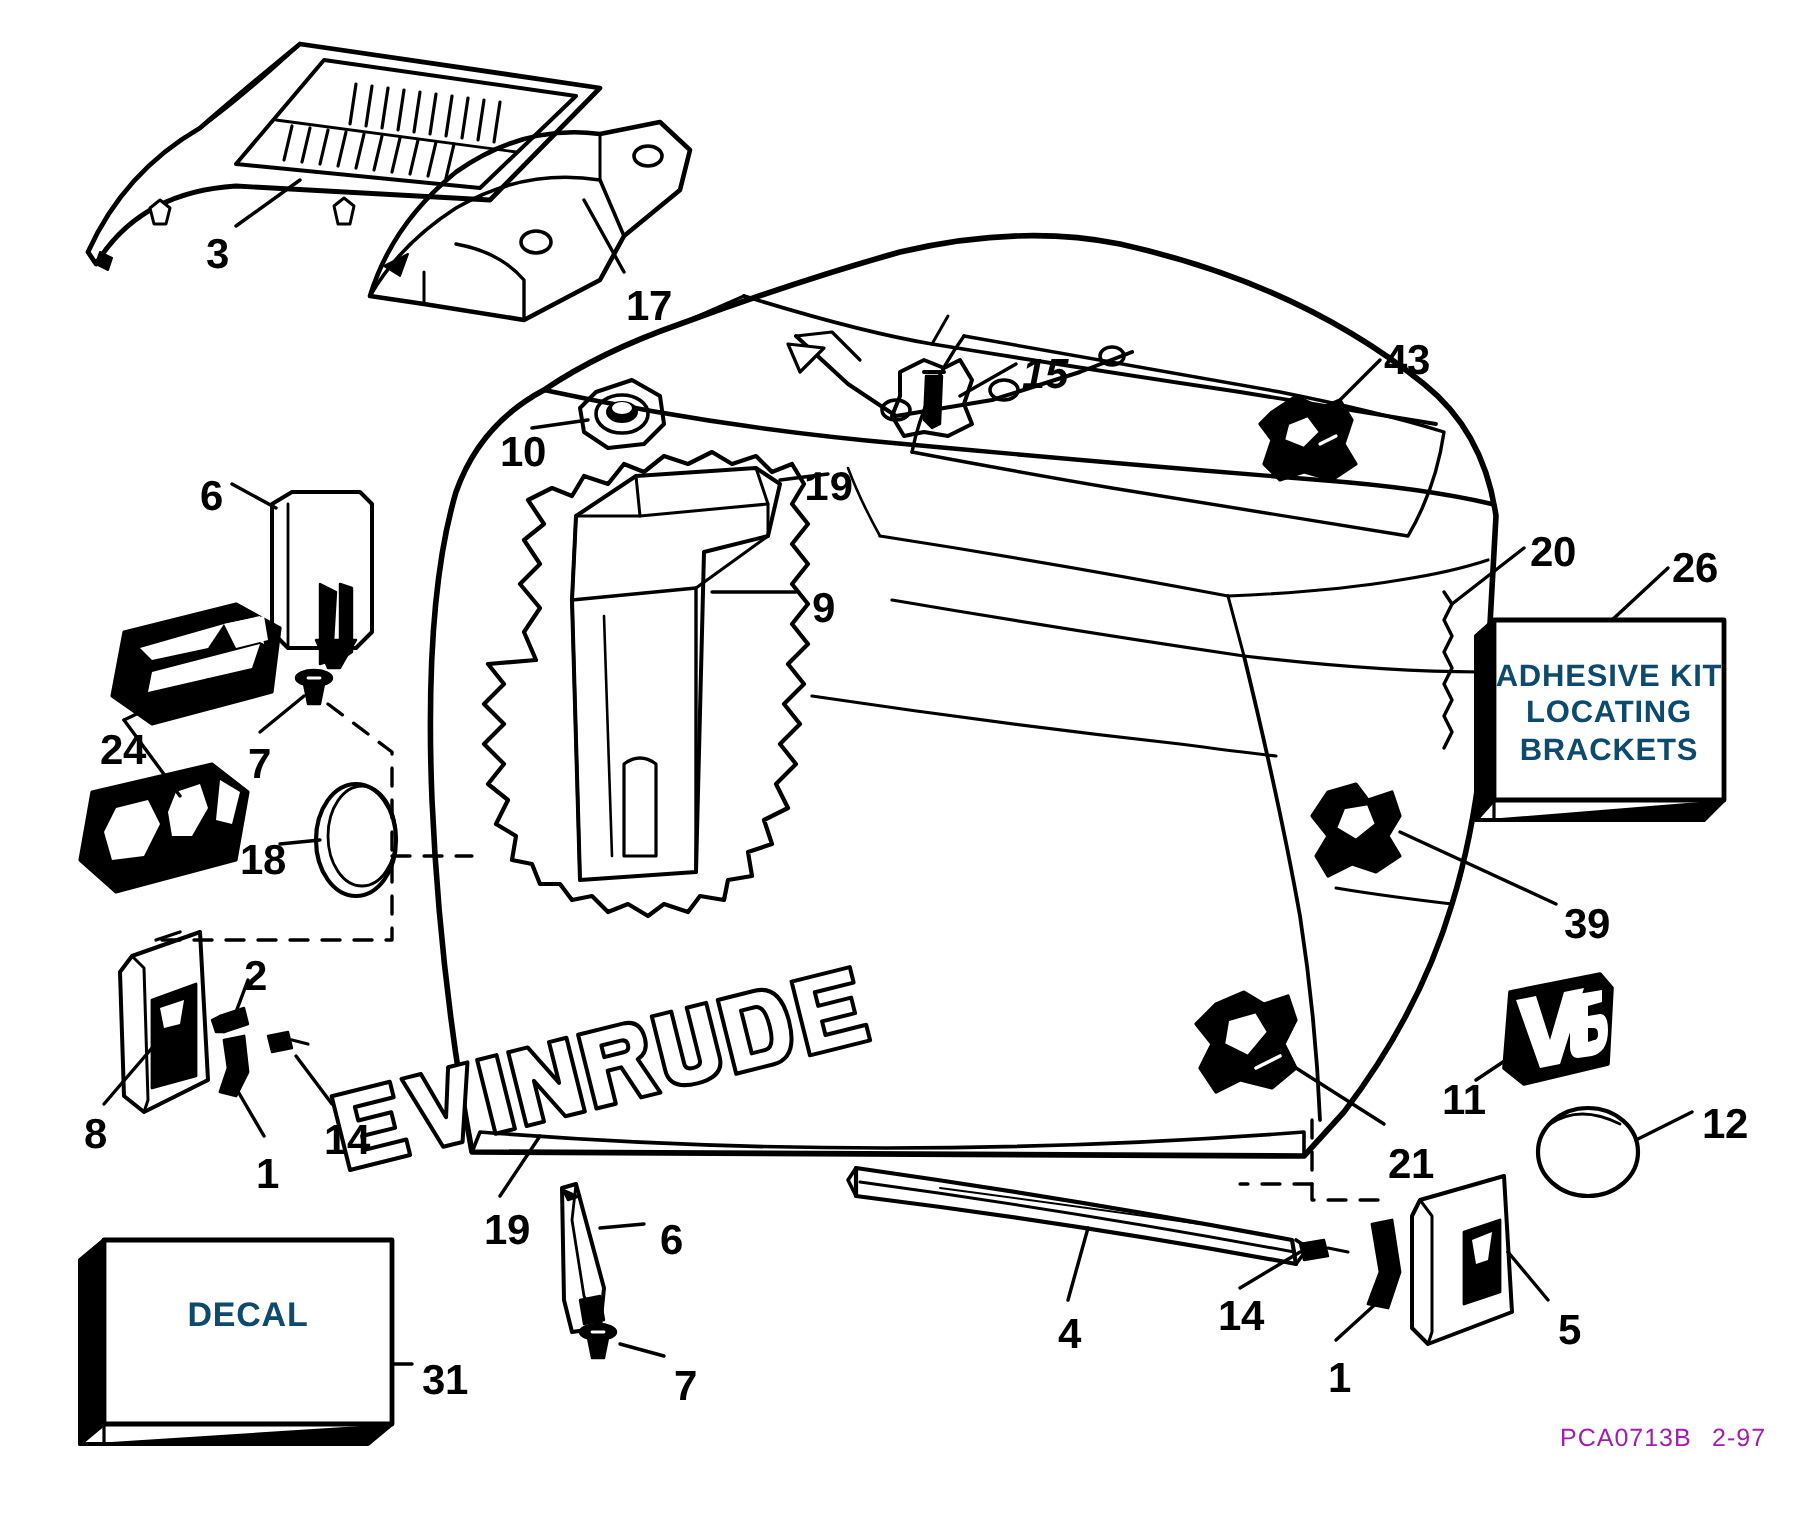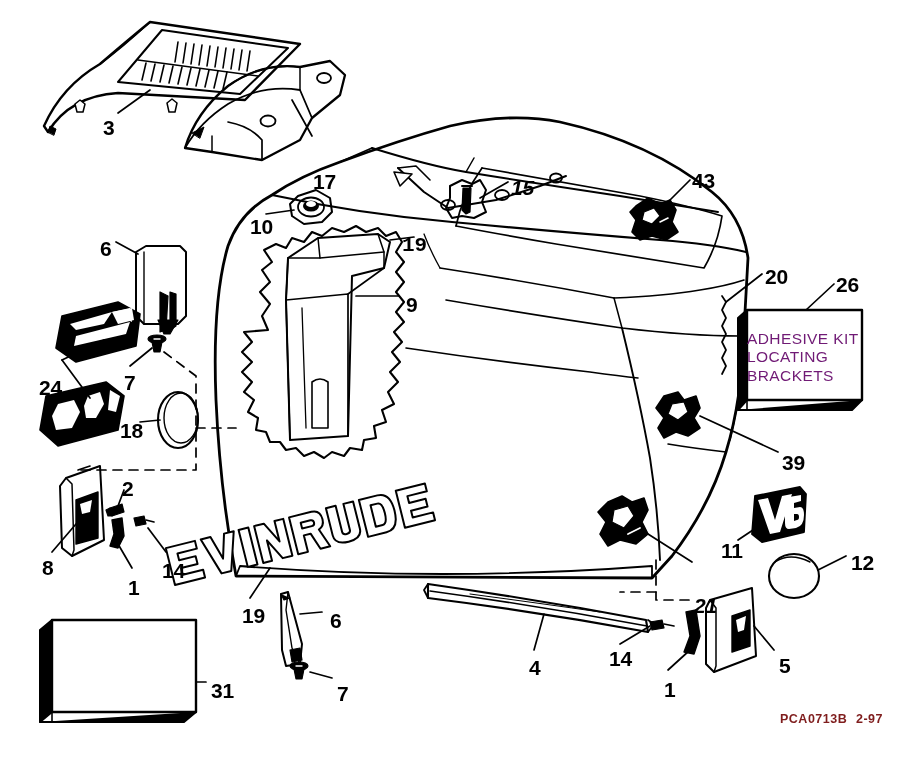--- a/index.html
+++ b/index.html
@@ -4,24 +4,24 @@
 <title>Parts Diagram</title>
 <style>
   html,body{margin:0;padding:0;background:#ffffff;}
   body{width:900px;height:769px;overflow:hidden;
        font-family:"Liberation Sans",sans-serif;color:#000;}
   #stage{position:relative;width:900px;height:769px;background:#fff;}
   #art{position:absolute;left:0;top:0;width:900px;height:769px;}
   .callout{position:absolute;font-family:"Liberation Sans",sans-serif;
            font-weight:bold;color:#000;line-height:1;white-space:nowrap;}
   .cal-num{font-size:21px;letter-spacing:-0.2px;}
-  .boxlabel{position:absolute;font-weight:normal;
-            font-size:15.5px;line-height:1.18;letter-spacing:0.4px;color:#701a75;}
-  .refcode{position:absolute;font-weight:bold;font-size:12.5px;
-           letter-spacing:0.5px;color:#7f1d1d;}
+  .boxlabel{position:absolute;font-weight:bold;text-align:center;
+            font-size:15.5px;line-height:1.18;letter-spacing:0.4px;color:#0c4a6e;}
+  .refcode{position:absolute;font-weight:normal;font-size:12.5px;
+           letter-spacing:0.5px;color:#a21caf;}
 </style>
 </head>
 <body>
 
 <div id="stage">
 
   <svg id="art" viewBox="0 0 900 769" xmlns="http://www.w3.org/2000/svg">
     <rect x="0" y="0" width="900" height="769" fill="#ffffff"></rect>
 
     <g fill="none" stroke="#000" stroke-width="2.1" stroke-linejoin="round" stroke-linecap="round">
@@ -387,44 +387,45 @@
     </g>
   </svg>
 
   <div class="boxlabel" style="left:747px; top:330px; width:115px;">
     <div>ADHESIVE KIT</div>
     <div>LOCATING</div>
     <div>BRACKETS</div>
   </div>
 
   <div class="boxlabel" style="left:52px; top:648px; width:144px; font-size:17px;">
+    <div>DECAL</div>
   </div>
 
   <div id="callout-layer">
       <div class="callout cal-num" style="left: 103px; top: 117px;">3</div>
-      <div class="callout cal-num" style="left: 313px; top: 143px; margin-top: 28px;">17</div>
+      <div class="callout cal-num" style="left: 313px; top: 143px;">17</div>
       <div class="callout cal-num" style="left: 511px; top: 177px; font-style: italic;">15</div>
       <div class="callout cal-num" style="left: 692px; top: 170px;">43</div>
       <div class="callout cal-num" style="left: 250px; top: 216px;">10</div>
       <div class="callout cal-num" style="left: 402px; top: 235px; font-family: Liberation Mono, monospace;">19</div>
       <div class="callout cal-num" style="left: 100px; top: 238px;">6</div>
       <div class="callout cal-num" style="left: 765px; top: 266px;">20</div>
       <div class="callout cal-num" style="left: 836px; top: 274px;">26</div>
       <div class="callout cal-num" style="left: 406px; top: 294px;">9</div>
-      <div class="callout cal-num" style="left: 39px; top: 365px; margin-top: 12px;">24</div>
+      <div class="callout cal-num" style="left: 50px; top: 365px;">24</div>
       <div class="callout cal-num" style="left: 124px; top: 372px;">7</div>
       <div class="callout cal-num" style="left: 120px; top: 420px;">18</div>
       <div class="callout cal-num" style="left: 782px; top: 452px;">39</div>
       <div class="callout cal-num" style="left: 122px; top: 478px;">2</div>
       <div class="callout cal-num" style="left: 42px; top: 557px;">8</div>
       <div class="callout cal-num" style="left: 721px; top: 540px;">11</div>
       <div class="callout cal-num" style="left: 851px; top: 552px;">12</div>
       <div class="callout cal-num" style="left: 128px; top: 577px;">1</div>
       <div class="callout cal-num" style="left: 162px; top: 560px;">14</div>
-      <div class="callout cal-num" style="left: 694px; top: 595px; font-style: italic;">21</div>
+      <div class="callout cal-num" style="left: 694px; top: 572px;">21</div>
       <div class="callout cal-num" style="left: 242px; top: 605px;">19</div>
       <div class="callout cal-num" style="left: 330px; top: 610px;">6</div>
       <div class="callout cal-num" style="left: 529px; top: 657px;">4</div>
       <div class="callout cal-num" style="left: 609px; top: 648px;">14</div>
       <div class="callout cal-num" style="left: 779px; top: 655px;">5</div>
       <div class="callout cal-num" style="left: 664px; top: 679px;">1</div>
       <div class="callout cal-num" style="left: 337px; top: 683px;">7</div>
       <div class="callout cal-num" style="left: 211px; top: 680px;">31</div>
     </div>
 

